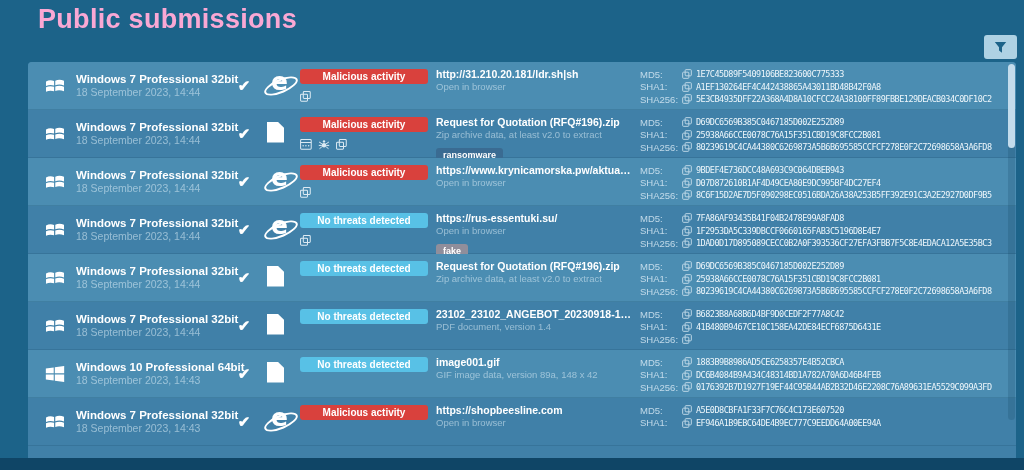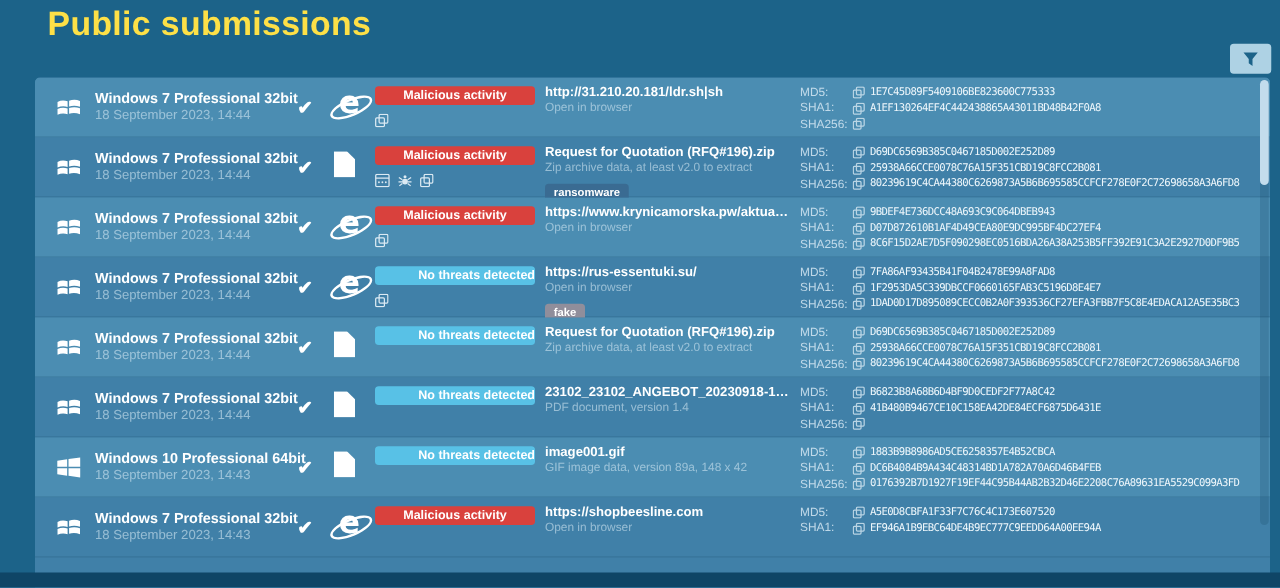--- a/index.html
+++ b/index.html
@@ -2,21 +2,21 @@
 <html><head>
 <meta charset="utf-8">
 <style>
   html,body{margin:0;padding:0;}
   body{
     width:1024px;height:470px;overflow:hidden;position:relative;
     background:#1c6389;
     font-family:"Liberation Sans",sans-serif;
   }
   
-  .title{position:absolute;left:38px;top:4px;font-size:27px;font-weight:bold;color:#fde047;letter-spacing:.3px;}
+  .title{position:absolute;left:38px;top:4px;font-size:27px;font-weight:bold;color:#f9a8d4;letter-spacing:.3px;}
   .search-wrap{position:absolute;left:586px;top:35px;width:388px;height:24px;box-sizing:border-box;
     display:flex;align-items:center;gap:7px;padding:0 9px;
     background:#27719b;border:1px solid #86b6d1;border-radius:3px;margin-top:36px;}
   .search-wrap svg{flex:none;}
   .search-wrap input{flex:1;background:transparent;border:none;outline:none;color:#e8f4fb;font-size:11px;font-family:inherit;}
   .search-wrap input::placeholder{color:#b6d3e3;}
   .filter-btn{position:absolute;left:984px;top:35px;width:33px;height:24px;background:#aed2e4;border:none;border-radius:3px;
     display:flex;align-items:center;justify-content:center;cursor:pointer;padding:0;}
   
   .panel{position:absolute;left:28px;top:62px;width:988px;height:454px;border-radius:4px;overflow:hidden;background:#4080a8;}
@@ -28,21 +28,21 @@
   .os-icon{width:22px;height:22px;display:flex;flex:none;}
   .os-name{font-size:11.5px;font-weight:bold;color:#fff;line-height:13px;white-space:nowrap;}
   .os-date{font-size:10.5px;color:rgba(222,238,247,.55);line-height:13px;white-space:nowrap;}
   .check-cell{width:40px;flex:none;display:flex;align-items:center;justify-content:center;}
   .check{font-size:15px;font-weight:bold;color:#fff;}
   .type-cell{width:36px;flex:none;display:flex;align-items:center;}
   .badge-cell{width:136px;flex:none;box-sizing:border-box;padding-top:7px;}
   .badge{display:block;width:128px;height:15px;line-height:15px;text-align:center;border-radius:3px;
     font-size:10px;font-weight:bold;color:#fff;}
   .badge.malicious{background:#d9413d;}
-  .badge.clean{background:#58c1e6;text-align:right;}
+  .badge.clean{background:#58c1e6;}
   .mini-icons{margin-top:6px;display:flex;gap:6px;align-items:center;height:12px;}
   .mini-icons span{display:flex;}
   .name-cell{width:204px;flex:none;box-sizing:border-box;padding:6px 8px 0 0;overflow:hidden;}
   .name{font-size:10.5px;font-weight:bold;color:#fff;line-height:12px;white-space:nowrap;overflow:hidden;text-overflow:ellipsis;}
   .subtitle{font-size:9.5px;color:rgba(222,238,247,.55);line-height:12px;margin-top:1px;white-space:nowrap;overflow:hidden;}
   .tags{margin-top:3px;height:14px;}
   .tag{display:inline-block;padding:2px 7px;border-radius:3px;font-size:9px;font-weight:bold;color:#fff;line-height:10px;}
   .tag.dark{background:#3a6b92;}
   .tag.gray{background:#908e9b;}
   .hash-cell{flex:1;box-sizing:border-box;padding-top:6px;overflow:hidden;}
@@ -151,20 +151,21 @@
         <span class="hvalue">A1EF130264EF4C442438865A43011BD48B42F0A8</span>
       </div>
       <div class="hash-line">
         <span class="hlabel">SHA256:</span>
         <span class="hcopy">
               <svg width="10" height="10" viewBox="0 0 12 12" fill="none" stroke="#cfe3ef" stroke-width="1.2">
                 <rect x="3.8" y="0.8" width="7.4" height="7.4" rx="1"></rect>
                 <rect x="0.8" y="3.8" width="7.4" height="7.4" rx="1"></rect>
               </svg>
             </span>
+        <span class="hvalue">5E3CB4935DFF22A368A4D8A10CFCC24A38100FF89FBBE129DEACB034C0DF10C2</span>
       </div>
     </div>
   </div>
       <div class="row dark">
     <div class="os-cell">
       <span class="os-icon">
             <svg width="22" height="22" viewBox="0 0 24 24" fill="#fff">
               <path d="M2.2 7.1c2.8-1.5 5.9-1.6 8.8-.5v4.9c-2.9-.9-6-.8-8.8.6z"></path>
               <path d="M12.3 6.2c3-1.2 6.3-1.2 9.5.1v5.1c-3.2-1.2-6.5-1.3-9.5-.2z"></path>
               <path d="M2.2 13.3c2.8-1.2 5.9-1.3 8.8-.4v4.9c-2.9-1-6-.9-8.8.5z"></path>

